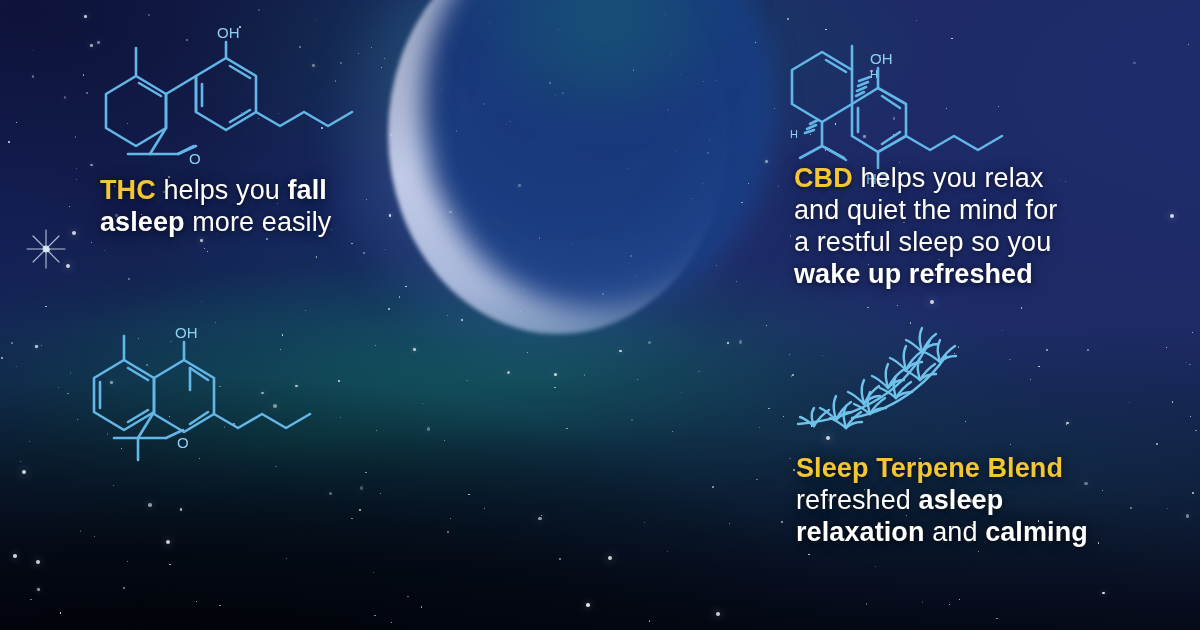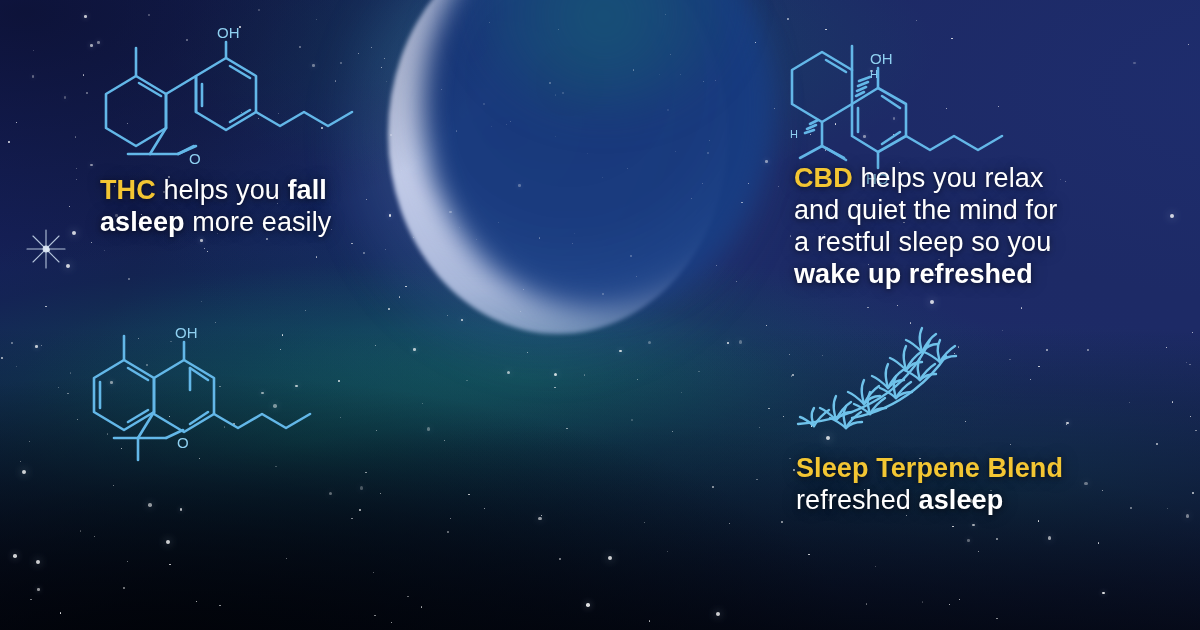--- a/index.html
+++ b/index.html
@@ -746,15 +746,16 @@
 
   <div class="block" id="block-thc">
     <span class="line"><span class="accent">THC</span><span> helps you </span><b>fall</b></span>
     <span class="line"><b>asleep</b><span> more easily</span></span>
   </div>
 
 
   <div class="block" id="block-terp">
     <span class="line"><span class="accent">Sleep Terpene Blend</span></span>
     <span class="line"><span>refreshed </span><b>asleep</b></span>
+    <span class="line"><b>relaxation</b><span> and </span><b>calming</b></span>
   </div>
 
 </div>
 
 </body></html>

